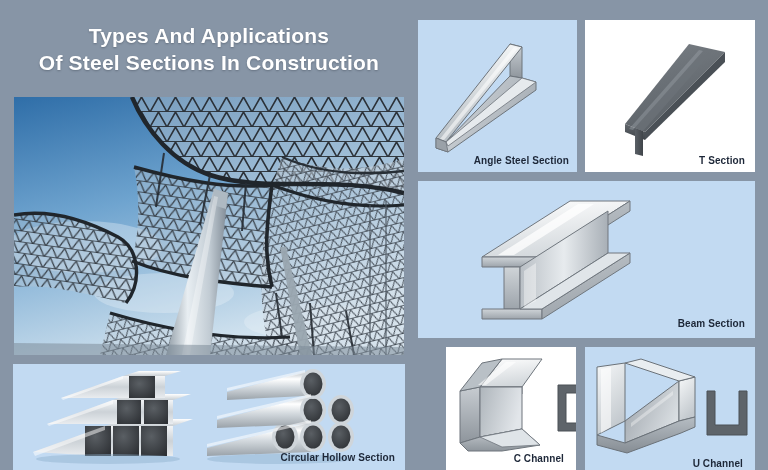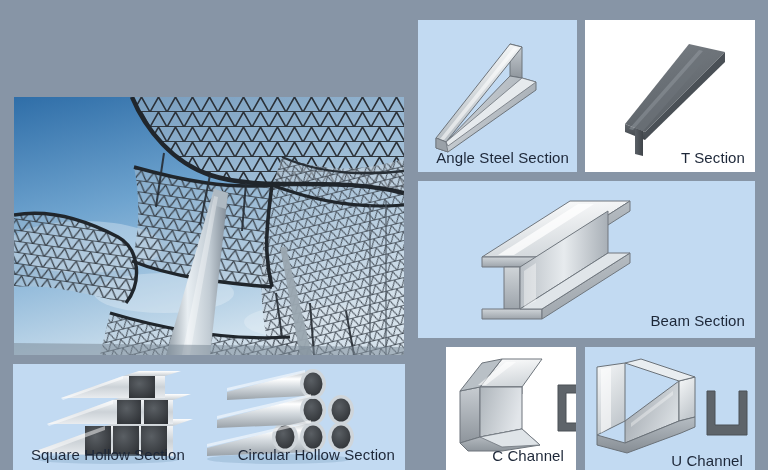--- a/index.html
+++ b/index.html
@@ -19,35 +19,37 @@
     letter-spacing:.2px;
     text-shadow:0 1px 2px rgba(40,50,60,.35);
   }
   .title .l2{display:block;}
 
   
   .panel{position:absolute;overflow:hidden;}
   .panel.blue{background:#c2daf2;}
   .panel.white{background:#ffffff;}
   .panel-label{
-    position:absolute;color:#1d2738;font-weight:normal;
-    font-size:15px;letter-spacing:.1px;white-space:nowrap;
+    position:absolute;color:#1d2738;font-weight:bold;
+    font-size:10px;letter-spacing:.1px;white-space:nowrap;
   }
   .panel svg{position:absolute;display:block;}
 
   
   .photo{position:absolute;left:14px;top:97px;width:390px;height:258px;overflow:hidden;background:#0d1b2a;}
   .photo svg{display:block;}
 </style>
 </head>
 <body>
 
 <div id="canvas">
 
   <div class="title">
+    <span>Types And Applications</span>
+    <span class="l2">Of Steel Sections In Construction</span>
   </div>
 
   <div class="photo">
     <svg width="390" height="258" viewBox="0 0 390 258">
       <defs>
         <linearGradient id="sky" x1="0" y1="0" x2="0.35" y2="1">
           <stop offset="0" stop-color="#2f6ea8"></stop>
           <stop offset="0.45" stop-color="#6fa4cf"></stop>
           <stop offset="1" stop-color="#cfe1ee"></stop>
         </linearGradient>
@@ -222,21 +224,20 @@
 
         <g fill="#ffffff" opacity=".55">
           <path d="M8 80 L112 56 L112 59 L8 83 Z"></path>
           <path d="M18 52 L112 30 L112 33 L18 55 Z"></path>
           <path d="M28 24 L106 6 L106 9 L28 27 Z"></path>
         </g>
         <ellipse cx="80" cy="95" rx="72" ry="5" fill="#8fb0cd" opacity=".45"></ellipse>
       </g>
     </svg>
 
-    <div class="panel-label" style="left:18px;bottom:7px;">Square Hollow Section</div>
     <div class="panel-label" style="right:10px;bottom:7px;padding-left:24px;">Circular Hollow Section</div>
   </div>
 
   <div class="panel blue" style="left:418px;top:20px;width:159px;height:152px;">
     <svg width="159" height="152" viewBox="0 0 159 152">
       <defs>
         <linearGradient id="agA" x1="0" y1="0" x2="0" y2="1">
           <stop offset="0" stop-color="#f2f4f5"></stop>
           <stop offset="1" stop-color="#b7bec4"></stop>
         </linearGradient>

